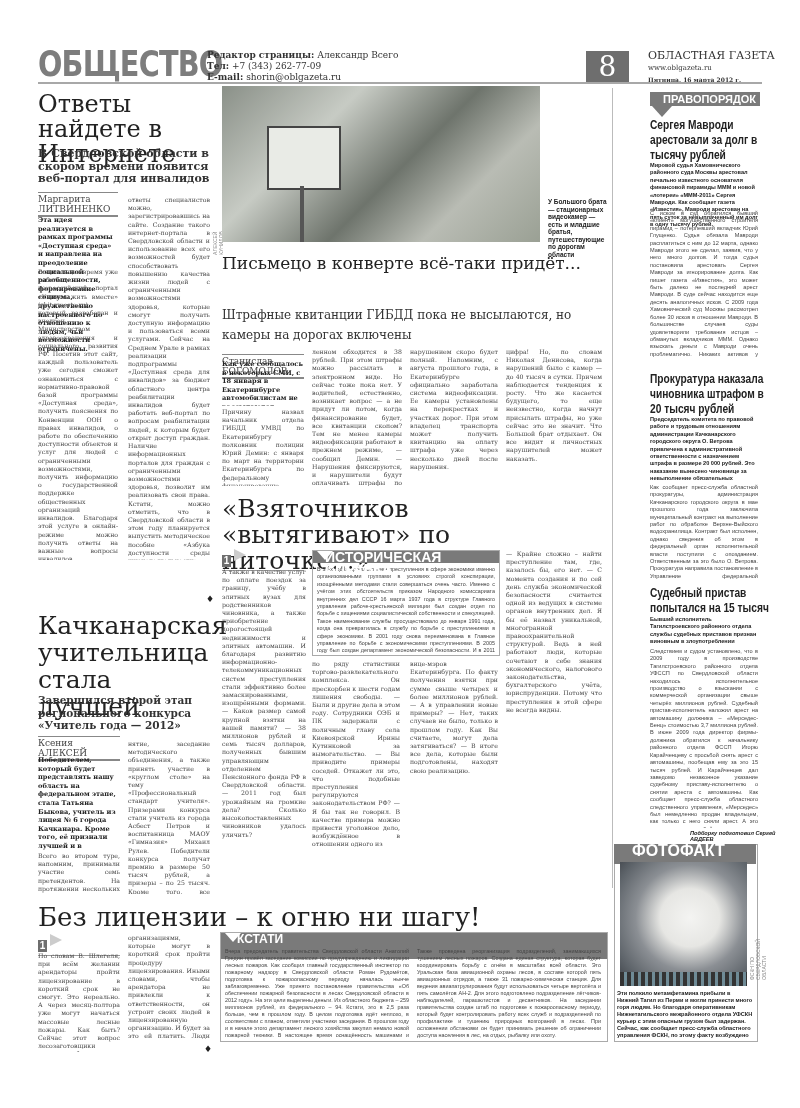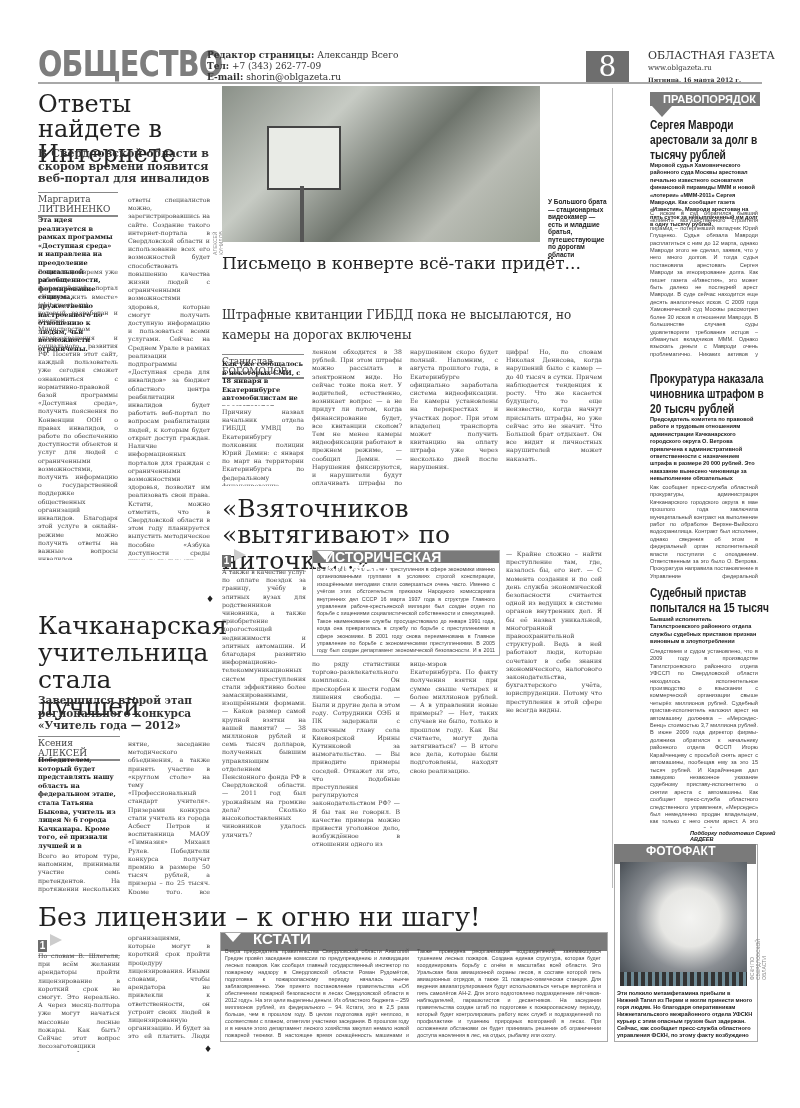--- a/index.html
+++ b/index.html
@@ -108,37 +108,37 @@
 <div class="abs rh" style="left:650px;top:372px;width:150px;font-size:12px;">Прокуратура наказала чиновника штрафом в 20 тысяч рублей</div>
 <div class="abs sans" style="left:650px;top:416px;width:108px;height:66px;overflow:hidden;font-size:5.6px;line-height:7.4px;font-weight:bold;">Председатель комитета по правовой работе и трудовым отношениям администрации Качканарского городского округа О. Ветрова привлечена к административной ответственности с назначением штрафа в размере 20 000 рублей. Это наказание вынесено чиновнице за невыполнение обязательных требований законодательства о размещении заказов на поставки товаров, выполнение работ, оказание услуг для муниципальных нужд.</div>
 <div class="abs sans txt" style="left:650px;top:484px;width:108px;height:96px;overflow:hidden;font-size:5.6px;line-height:7.4px;">Как сообщает пресс-служба областной прокуратуры, администрация Качканарского городского округа в мае прошлого года заключила муниципальный контракт на выполнение работ по обработке Верхне-Выйского водохранилища. Контракт был исполнен, однако сведения об этом в федеральный орган исполнительной власти поступили с опозданием. Ответственным за это было О. Ветрова. Прокуратура направила постановление в Управление федеральной антимонопольной службы по Свердловской области и чиновницу оштрафовали на 20 000 рублей.</div>
 
 <div class="abs rh" style="left:650px;top:586px;width:150px;font-size:12px;">Судебный пристав попытался на 15 тысяч</div>
 <div class="abs sans" style="left:650px;top:616px;width:108px;height:30px;overflow:hidden;font-size:5.6px;line-height:7.4px;font-weight:bold;">Бывший исполнитель Тагилстроевского районного отдела службы судебных приставов признан виновным в злоупотреблении должностными полномочиями.</div>
 <div class="abs sans txt" style="left:650px;top:648px;width:108px;height:180px;overflow:hidden;font-size:5.6px;line-height:7.4px;">Следствием и судом установлено, что в 2009 году в производстве Тагилстроевского районного отдела УФССП по Свердловской области находилось исполнительное производство о взыскании с коммерческой организации свыше четырёх миллионов рублей. Судебный пристав-исполнитель наложил арест на автомашину должника – «Мерседес-Бенц» стоимостью 3,7 миллиона рублей. В июне 2009 года директор фирмы-должника обратился к начальнику районного отдела ФССП Игорю Карайченцеву с просьбой снять арест с автомашины, пообещав ему за это 15 тысяч рублей. И Карайченцев дал заведомо незаконное указание судебному приставу-исполнителю о снятии ареста с автомашины. Как сообщает пресс-служба областного следственного управления, «Мерседес» был немедленно продан владельцем, как только с него сняли арест. А это повлекло за собой неисполнение решения суда.</div>
 <div class="abs sans" style="left:690px;top:830px;font-size:5.6px;font-weight:bold;font-style:italic;">Подборку подготовил Сергей АВДЕЕВ</div>
 
 <div class="abs box" style="left:614px;top:844px;width:142px;height:196px;"></div>
-<div class="abs band" style="left:614px;top:844px;width:142px;height:20px;font-size:12px;line-height:14px;padding-left:32px;box-sizing:border-box;">
+<div class="abs band" style="left:614px;top:844px;width:142px;height:20px;font-size:16px;line-height:14px;padding-left:18px;box-sizing:border-box;">
   <span>ФОТОФАКТ</span>
 </div>
 <div class="abs photo2" style="left:620px;top:862px;width:127px;height:124px;">
   <div style="position:absolute;left:0;bottom:0;width:100%;height:14px;background:repeating-linear-gradient(90deg,#333 0 4px,#6f8b96 4px 7px);"></div>
 </div>
 <div class="abs vcredit" style="left:749px;top:920px;height:60px;">ФСКН ПО СВЕРДЛОВСКОЙ ОБЛАСТИ</div>
 <div class="abs cap" style="left:617px;top:990px;width:136px;font-size:5.6px;line-height:7px;height:48px;overflow:hidden;">Эти полкило метамфетамина прибыли в Нижний Тагил из Перми и могли принести много горя людям. Но благодаря оперативникам Нижнетагильского межрайонного отдела УФСКН курьер с этим опасным грузом был задержан. Сейчас, как сообщает пресс-служба областного управления ФСКН, по этому факту возбуждено уголовное дело. Когда вину курьера докажут, ему может «светить» до 20 лет лишения свободы и штраф в миллион рублей</div>
 
 <div class="abs h1" style="left:38px;top:904px;width:560px;font-size:26px;">Без лицензии – к огню ни шагу!</div>
 <div class="abs" style="left:38px;top:934px;width:82px;border-bottom:1px solid #999;padding-bottom:2px;">
   <span class="numbox">1</span><span class="arrow-r"></span>
 </div>
 <div class="abs txt" style="left:38px;top:952px;width:82px;height:100px;overflow:hidden;">По словам В. Шлегеля, при всём желании арендаторы пройти лицензирование в короткий срок не смогут. Это нереально. А через месяц-полтора уже могут начаться массовые лесные пожары. Как быть? Сейчас этот вопрос лесозаготовщики активно обсуждают с лесопромышленниками. Разрабатываются схемы выхода из положения. Одна из них – это заключать договоры на тушение лесных пожаров с теми</div>
 <div class="abs txt" style="left:128px;top:934px;width:82px;height:108px;overflow:hidden;">организациями, которые могут в короткий срок пройти процедуру лицензирования. Иными словами, чтобы арендатора не привлекли к ответственности, он устроит своих людей в лицензированную организацию. И будет за это ей платить. Люди будут числиться в одном месте, а работать – в другом. Иного пути пока просто нет. Кстати, на территории Свердловской области выдачей лицензий будет заниматься департамент лесного хозяйства по Уральскому федеральному округу.</div>
 <div class="abs endmark" style="left:204px;top:1044px;">♦</div>
 
 <div class="abs box" style="left:220px;top:932px;width:386px;height:108px;">
-  <div class="band" style="height:18px;font-size:15px;line-height:12px;padding-left:32px;position:relative;">
+  <div class="band" style="height:26px;font-size:12px;line-height:12px;padding-left:16px;position:relative;">
     <div class="tri-down" style="position:absolute;left:4px;top:0;border-top-color:#fff;border-left-width:8px;border-right-width:8px;border-top-width:9px;"></div>
     <span>КСТАТИ</span>
   </div>
   <div class="txt sans" style="position:absolute;left:4px;top:15px;width:184px;height:90px;overflow:hidden;font-size:5.4px;line-height:7px;">Вчера председатель правительства Свердловской области Анатолий Гредин провёл заседание комиссии по предупреждению и ликвидации лесных пожаров. Как сообщил главный государственный инспектор по пожарному надзору в Свердловской области Роман Рудомётов, подготовка к пожароопасному периоду началась нынче заблаговременно. Уже принято постановление правительства «Об обеспечении пожарной безопасности в лесах Свердловской области в 2012 году». На эти цели выделены деньги. Из областного бюджета – 259 миллионов рублей, из федерального – 94. Кстати, это в 2,5 раза больше, чем в прошлом году. В целом подготовка идёт неплохо, в соответствии с планом, отметили участники заседания. В прошлом году и в начале этого департамент лесного хозяйства закупил немало новой пожарной техники. В настоящее время оснащённость машинами и пожарным оборудованием в области самая высокая за последние двадцать лет.</div>
   <div class="txt sans" style="position:absolute;left:196px;top:15px;width:184px;height:90px;overflow:hidden;font-size:5.4px;line-height:7px;">Также проведена реорганизация подразделений, занимающихся тушением лесных пожаров. Создана единая структура, которая будет координировать борьбу с огнём в масштабах всей области. Это Уральская база авиационной охраны лесов, в составе которой пять авиационных отрядов, а также 31 пожарно-химическая станция. Для ведения авиапатрулирования будут использоваться четыре вертолёта и пять самолётов АН-2. Для этого подготовлено подразделение лётчиков-наблюдателей, парашютистов и десантников. На заседании правительства создан штаб по подготовке к пожароопасному периоду, который будет контролировать работу всех служб и подразделений по профилактике и тушению природных возгораний в лесах. При осложнении обстановки он будет принимать решение об ограничении доступа населения в лес, на отдых, рыбалку или охоту.</div>
 </div>
 
 </body></html>

